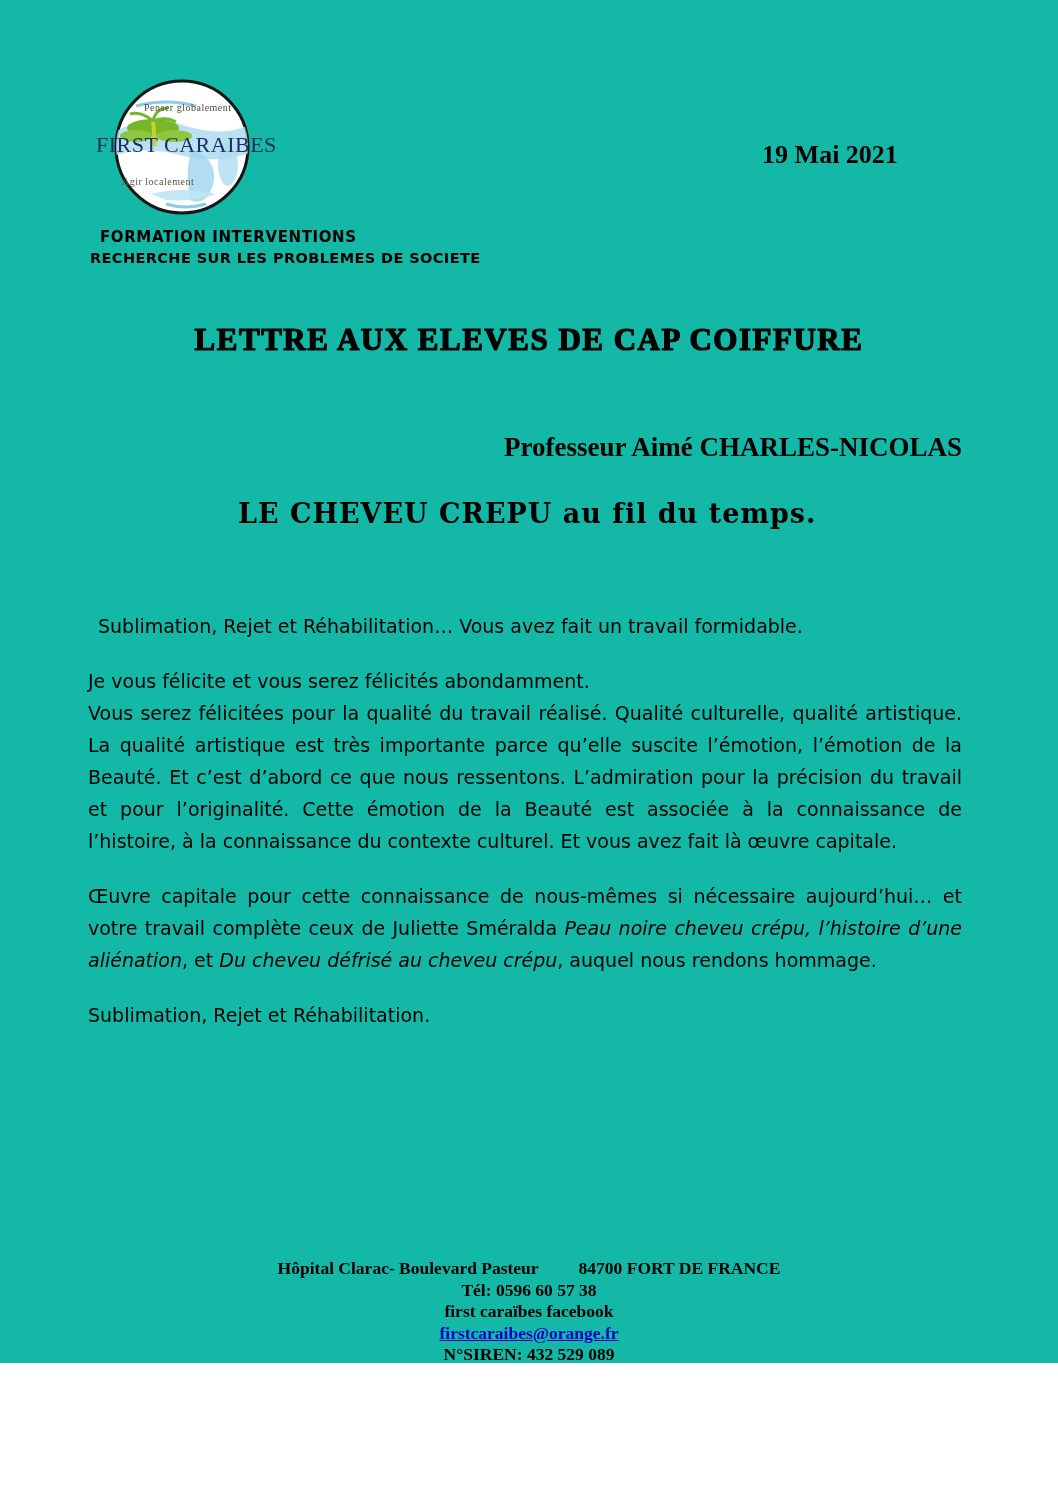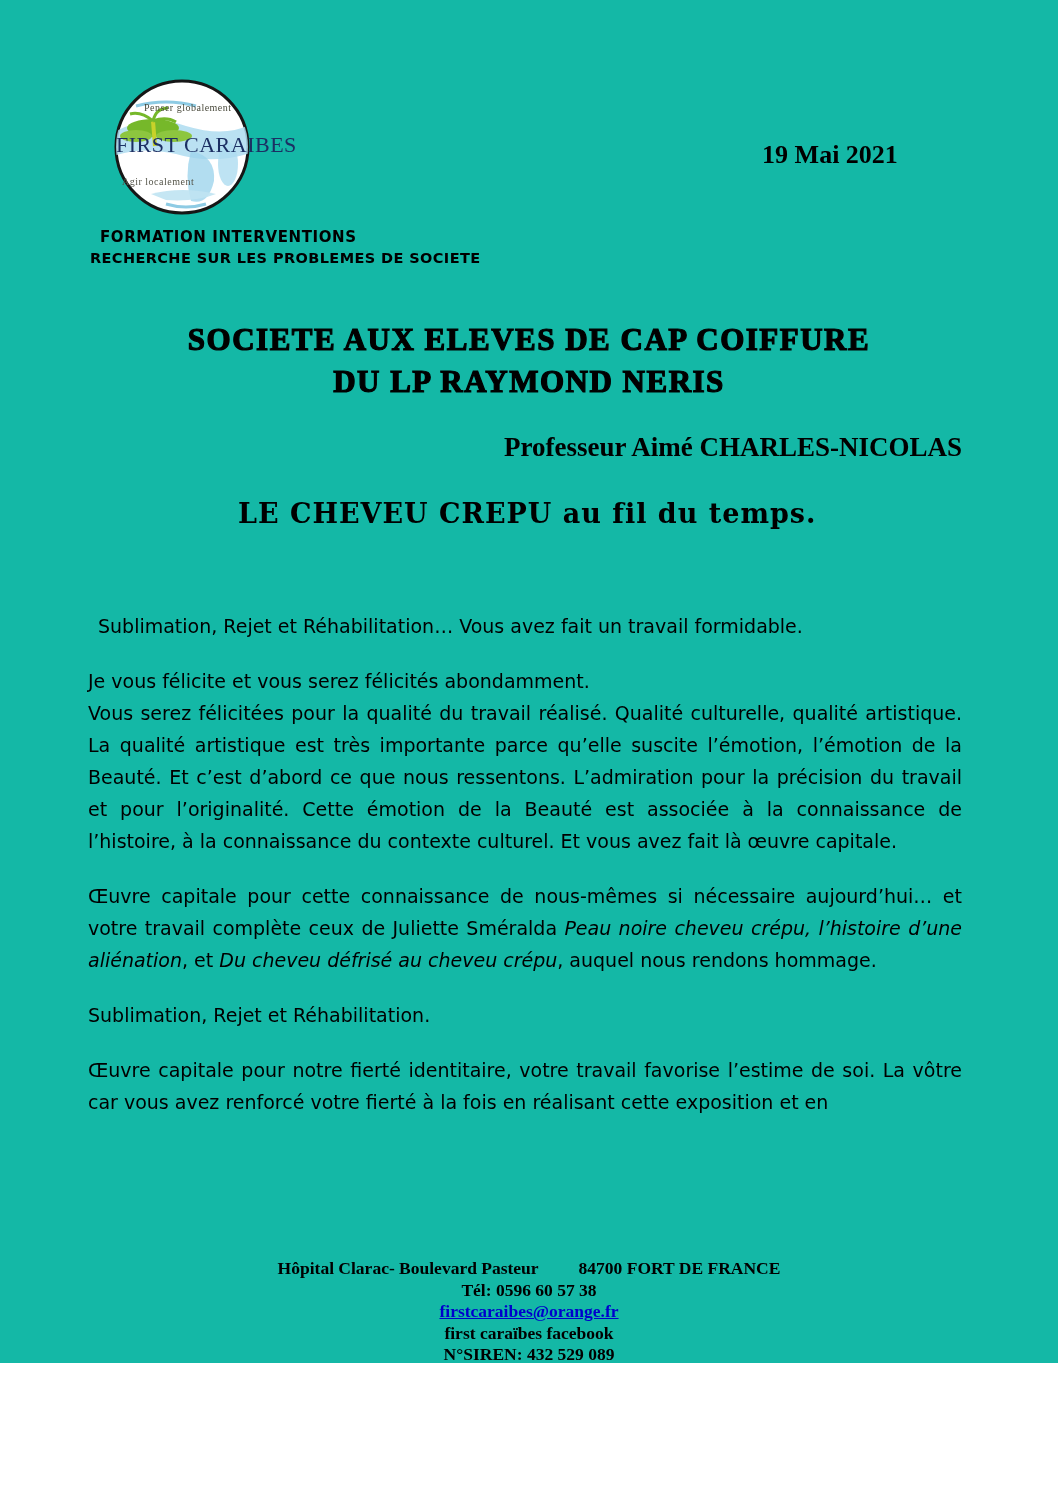--- a/index.html
+++ b/index.html
@@ -15,21 +15,21 @@
   .logo{position:absolute;left:96px;top:76px;width:172px;height:144px;}
   .logo svg{position:absolute;left:0;top:0;}
   .logo-motto-top{
     position:absolute;left:48px;top:26px;width:110px;
     font-family:"Liberation Serif",serif;font-size:10px;color:#4a4a3c;
     letter-spacing:.5px;white-space:nowrap;
   }
   .logo-name{
     position:absolute;left:0;top:56px;width:172px;text-align:center;
     font-family:"Liberation Serif",serif;font-size:22px;color:#1c2f63;
-    letter-spacing:.5px;white-space:nowrap;margin-left:20px;
+    letter-spacing:.5px;white-space:nowrap;
   }
   .logo-motto-bottom{
     position:absolute;left:26px;top:100px;
     font-family:"Liberation Serif",serif;font-size:10px;color:#55554a;
     letter-spacing:.5px;white-space:nowrap;
   }
   
   .org{position:absolute;left:90px;top:228px;
     font-family:"DejaVu Sans",sans-serif;font-weight:bold;color:#000;}
   .org-line1{font-size:15px;letter-spacing:.6px;margin-left:10px;}
@@ -110,39 +110,37 @@
   </div>
 
   <div class="org">
     <div class="org-line1">FORMATION INTERVENTIONS</div>
     <div class="org-line2">RECHERCHE SUR LES PROBLEMES DE SOCIETE</div>
   </div>
 
   <div class="date">19 Mai 2021</div>
 
   <div class="main-title">
-    <div class="t1">SOCIETE AUX ELEVES DE CAP COIFFURE</div>
-    <div class="t2">DU LP RAYMOND NERIS</div>
+    <div class="t1">LETTRE AUX ELEVES DE CAP COIFFURE</div>
   </div>
 
   <div class="author">Professeur Aimé CHARLES-NICOLAS</div>
 
   <div class="subtitle">LE CHEVEU CREPU au fil du temps.</div>
 
   <div class="body-text">
     <p class="p1">Sublimation, Rejet et Réhabilitation… Vous avez fait un travail formidable.</p>
     <p class="nogap">Je vous félicite et vous serez félicités abondamment.</p>
     <p class="justify">Vous serez félicitées pour la qualité du travail réalisé. Qualité culturelle, qualité artistique. La qualité artistique est très importante parce qu’elle suscite l’émotion, l’émotion de la Beauté. Et c’est d’abord ce que nous ressentons. L’admiration pour la précision du travail et pour l’originalité. Cette émotion de la Beauté est associée à la connaissance de l’histoire, à la connaissance du contexte culturel. Et vous avez fait là œuvre capitale.</p>
     <p class="justify"><span>Œuvre capitale pour cette connaissance de nous-mêmes si nécessaire aujourd’hui… et votre travail complète ceux de Juliette Sméralda </span><span class="ital">Peau noire cheveu crépu, l’histoire d’une aliénation</span><span>, et </span><span class="ital">Du cheveu défrisé au cheveu crépu</span><span>, auquel nous rendons hommage.</span></p>
     <p>Sublimation, Rejet et Réhabilitation.</p>
-    <p class="justify">Œuvre capitale pour notre fierté identitaire, votre travail favorise l’estime de soi. La vôtre car vous avez renforcé votre fierté à la fois en réalisant cette exposition et en</p>
   </div>
 
   <div class="footer">
     <div><span>Hôpital Clarac- Boulevard Pasteur</span><span class="addr-gap"></span><span>84700 FORT DE FRANCE</span></div>
     <div>Tél: 0596 60 57 38</div>
+    <div>first caraïbes facebook</div>
     <div><a href="#">firstcaraibes@orange.fr</a></div>
-    <div>first caraïbes facebook</div>
     <div>N°SIREN: 432 529 089</div>
     <div>N° SIRET : 432 529 089 00018</div>
   </div>
 
 </div>
 
 </body></html>

